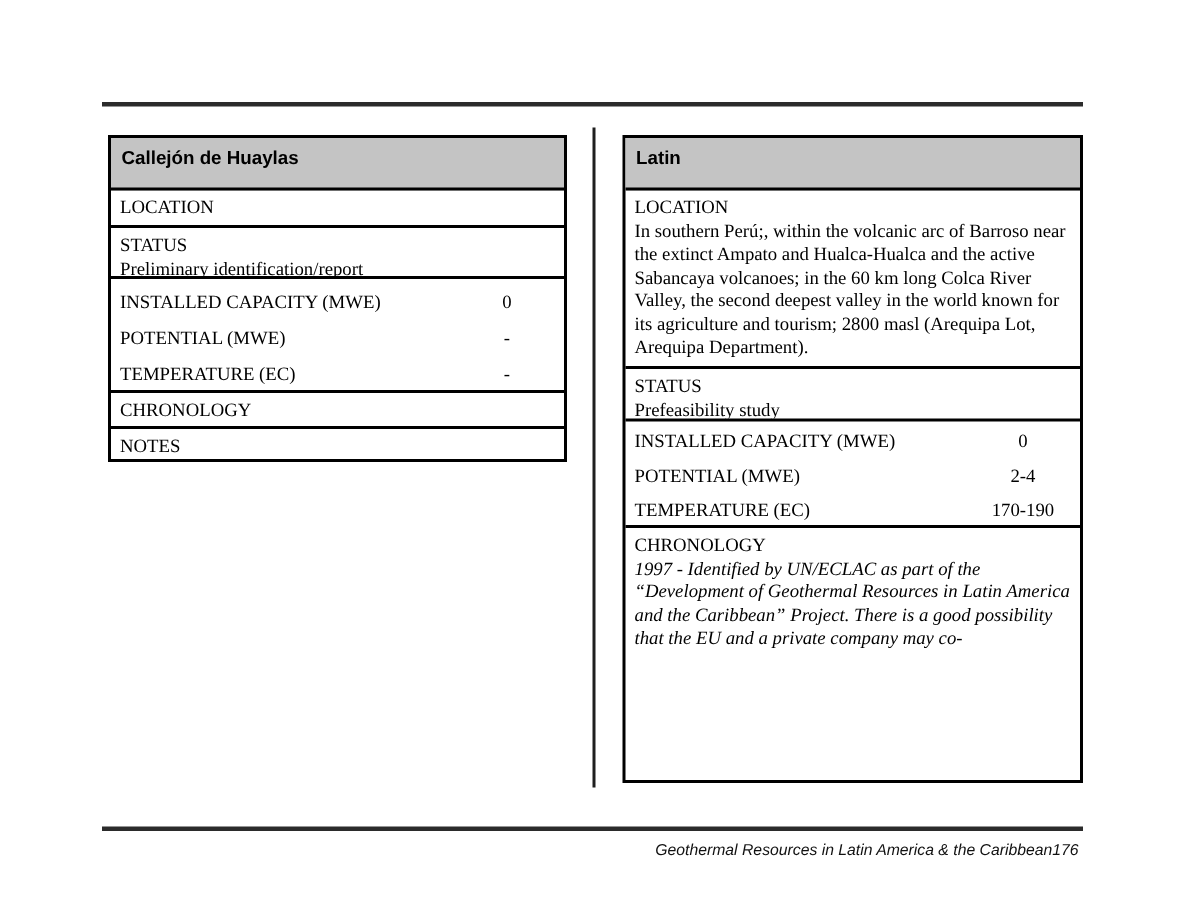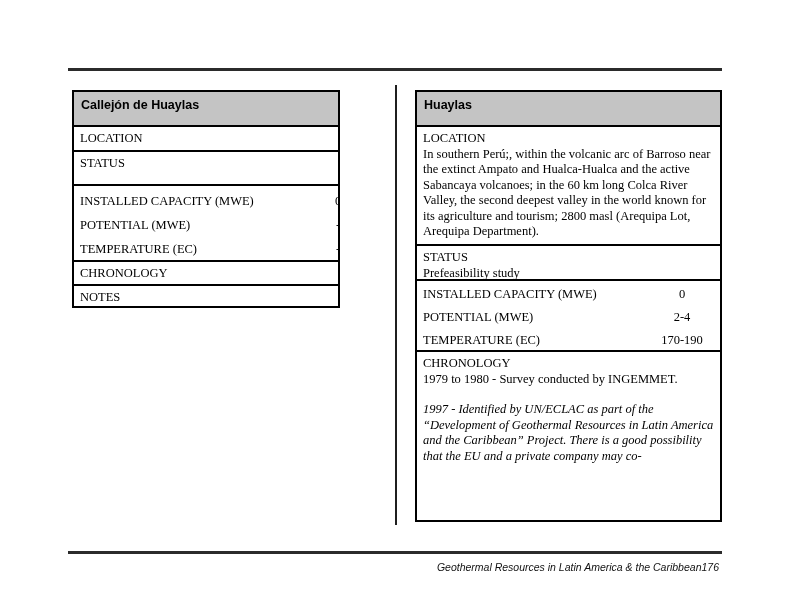--- a/index.html
+++ b/index.html
@@ -32,21 +32,21 @@
   }
   .tbl {
     position: absolute;
     top: 90px;
     border: 2px solid #000000;
     background: #ffffff;
     box-sizing: border-box;
     font-size: 12.5px;
     line-height: 15.5px;
   }
-  .tbl-left  { left: 72px;  width: 268px; height: 218px; }
+  .tbl-left  { left: 72px;  width: 306px; height: 218px; }
   .tbl-right { left: 415px; width: 307px; height: 432px; }
   .tbl-header {
     box-sizing: border-box;
     height: 35px;
     background: #c4c4c4;
     border-bottom: 2px solid #000000;
     font-family: "Liberation Sans", sans-serif;
     font-weight: bold;
     font-size: 12.5px;
     padding: 6px 6px 0 7px;
@@ -111,20 +111,21 @@
 
   <section class="tbl tbl-left">
     <div class="tbl-header">Callejón de Huaylas</div>
 
     <div class="row tl-location">
       <span>LOCATION</span>
     </div>
 
     <div class="row tl-status">
       <div>STATUS</div>
+      <div class="cell-text">Preliminary identification/report</div>
     </div>
 
     <div class="row tl-metrics metrics">
       <div class="metric-line">
         <span>INSTALLED CAPACITY (MWE)</span>
         <span class="m-value">0</span>
       </div>
       <div class="metric-line">
         <span>POTENTIAL (MWE)</span>
         <span class="m-value">-</span>
@@ -138,21 +139,21 @@
     <div class="row tl-chronology">
       <span>CHRONOLOGY</span>
     </div>
 
     <div class="row tl-notes last">
       <span>NOTES</span>
     </div>
   </section>
 
   <section class="tbl tbl-right">
-    <div class="tbl-header">Huaylas</div>
+    <div class="tbl-header">Latin</div>
 
     <div class="row tr-location">
       <div>LOCATION</div>
       <div class="cell-text">In southern Perú;, within the volcanic arc of Barroso near the extinct Ampato and Hualca-Hualca and the active Sabancaya volcanoes; in the 60 km long Colca River Valley, the second deepest valley in the world known for its agriculture and tourism; 2800 masl (Arequipa Lot, Arequipa Department).</div>
     </div>
 
     <div class="row tr-status">
       <div>STATUS</div>
       <div class="cell-text">Prefeasibility study</div>
     </div>
@@ -167,21 +168,20 @@
         <span class="m-value">2-4</span>
       </div>
       <div class="metric-line">
         <span>TEMPERATURE (EC)</span>
         <span class="m-value">170-190</span>
       </div>
     </div>
 
     <div class="row tr-chronology last">
       <div>CHRONOLOGY</div>
-      <p class="para">1979 to 1980 - Survey conducted by INGEMMET.</p>
       <p class="para">1997 - Identified by UN/ECLAC as part of the “Development of Geothermal Resources in Latin America and the Caribbean” Project.  There is a good possibility that the EU and a private company may co-</p>
     </div>
   </section>
 
   <div class="hrule footer-rule"></div>
   <div class="footer-line">
     <span class="footer-title">Geothermal Resources in Latin America &amp; the Caribbean</span>
     <span class="footer-page">176</span>
   </div>
 

